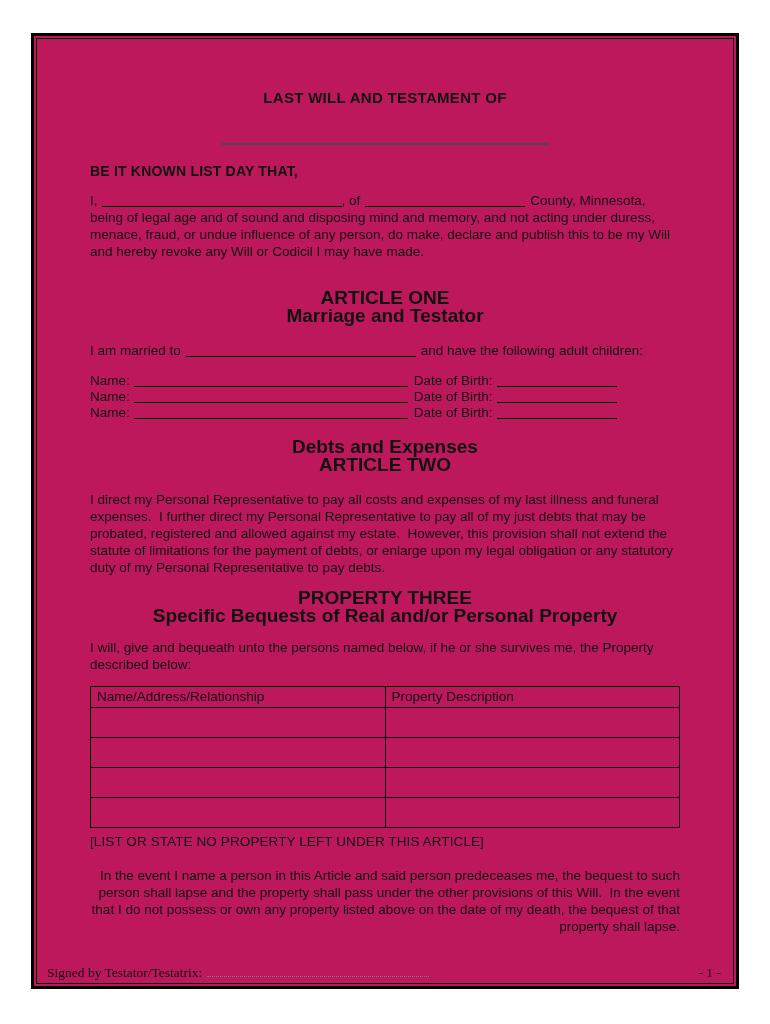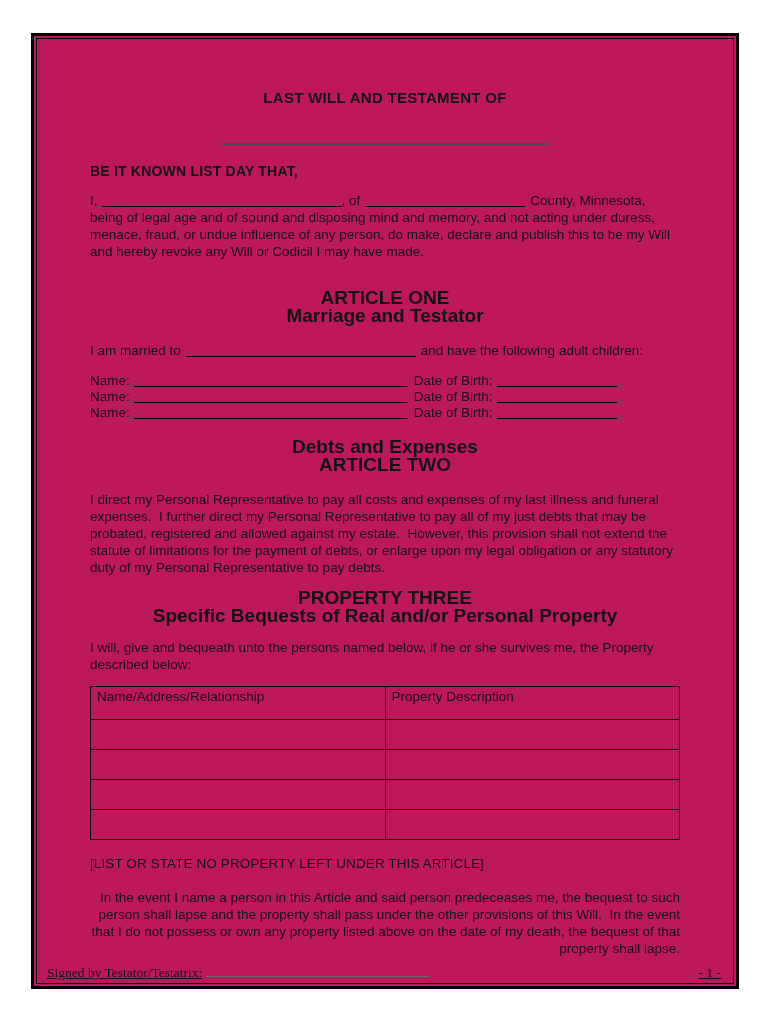--- a/index.html
+++ b/index.html
@@ -93,38 +93,37 @@
     table-layout: fixed;
   }
   table.bequests th, table.bequests td {
     border: 1px solid #000;
     font-size: 13.5px;
     font-weight: normal;
     text-align: left;
     vertical-align: top;
     padding: 2px 6px;
   }
-  table.bequests th { height: 33px; }
+  table.bequests th { height: 21px; }
   table.bequests td { height: 30px; }
   .note {
-    margin-top: 16px;
+    margin-top: 6px;
     font-size: 13.5px;
     line-height: 16px;
     letter-spacing: 0.1px;
   }
   .lapse { margin-top: 17px; text-align: right; }
   .footer {
     position: absolute;
     left: 10px; right: 12px; bottom: 2px;
     font-family: "Liberation Serif", "DejaVu Serif", serif;
     font-size: 13.5px;
     line-height: 16px;
     display: flex;
     align-items: baseline;
-    text-decoration: underline;
   }
   .sig-blank {
     display: inline-block;
     width: 222px;
     border-bottom: 1px dotted #7c7c7c;
     height: 12px;
     margin-left: 5px;
     vertical-align: -2px;
   }
   .page-num { margin-left: auto; }

